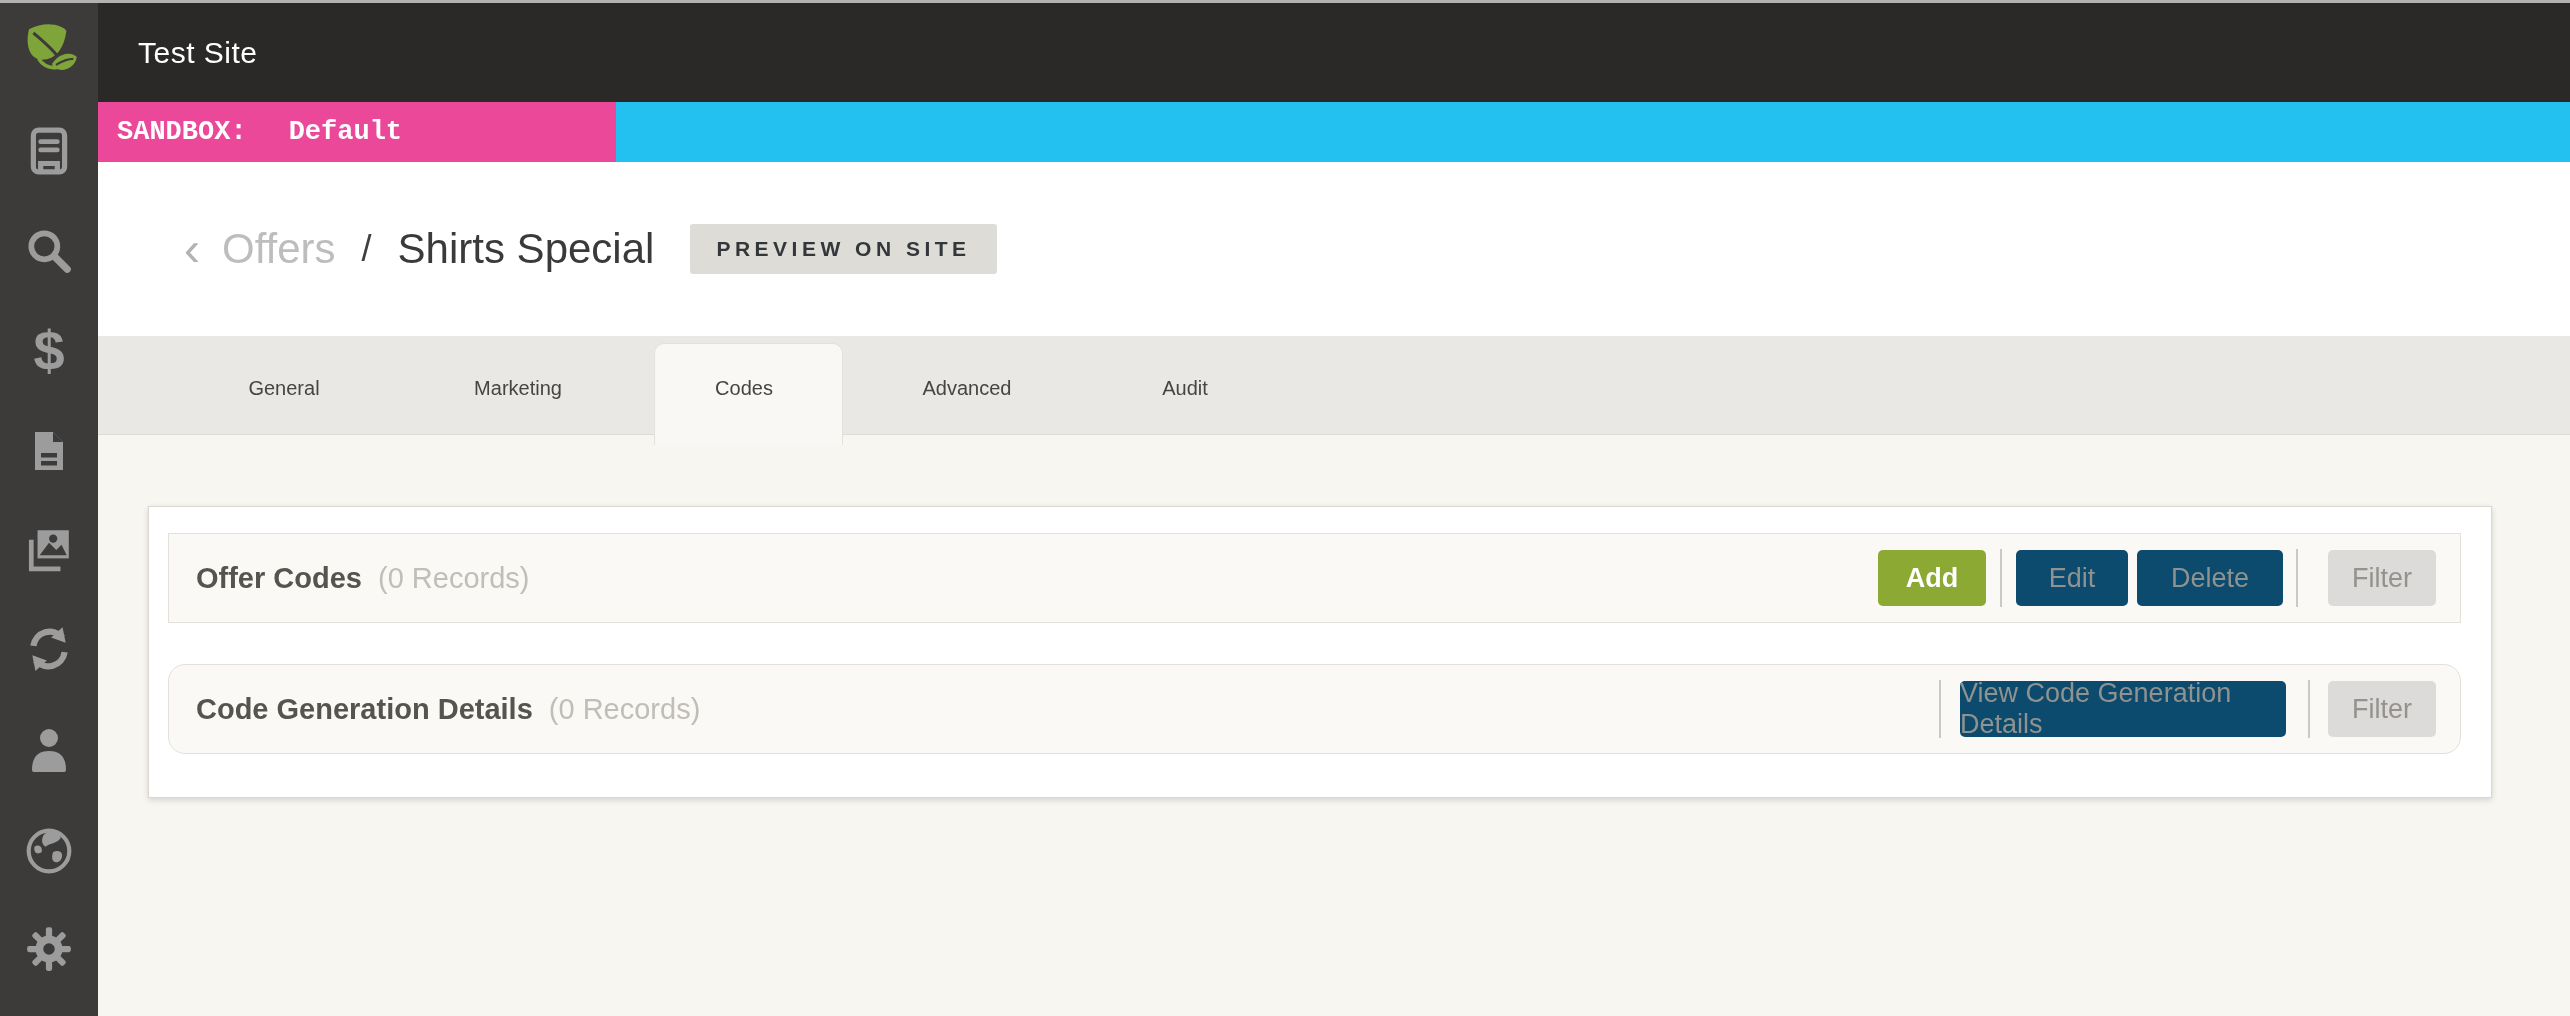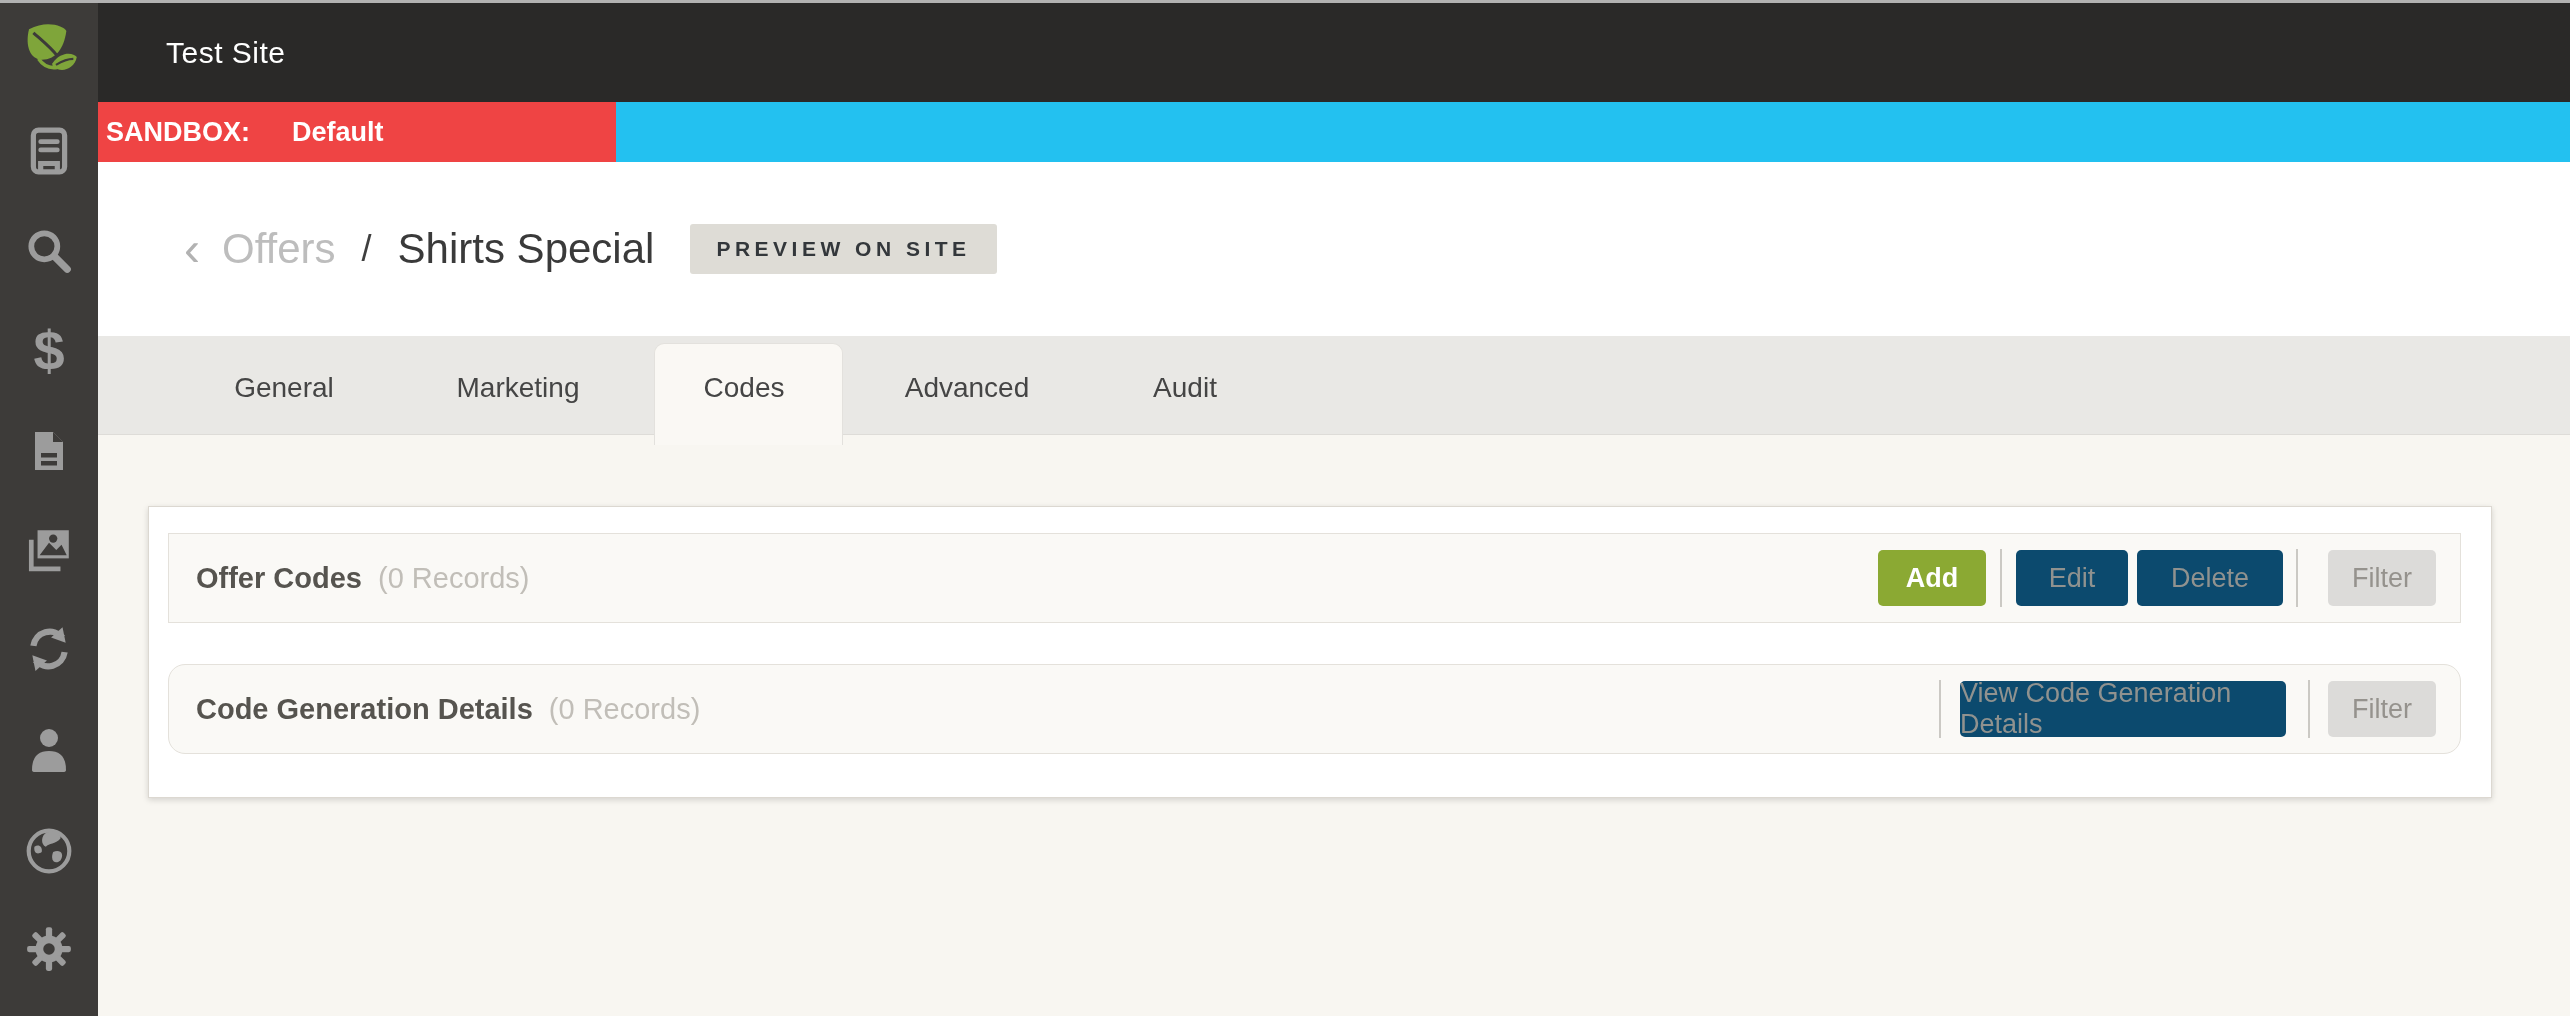--- a/index.html
+++ b/index.html
@@ -10,45 +10,45 @@
   .top-strip{position:absolute;left:0;top:0;width:100%;height:3px;background:#b2b2b2;}
 
   
   .sidebar{position:absolute;left:0;top:3px;bottom:0;width:98px;background:#3d3b39;z-index:5;}
   .logo-box{position:absolute;left:0;top:0;width:98px;height:100px;display:flex;align-items:center;justify-content:center;}
   .side-item{position:absolute;left:0;width:98px;height:100px;display:flex;align-items:center;justify-content:center;cursor:pointer;}
   .side-item svg{display:block;}
   .dollar-glyph{font-size:56px;font-weight:bold;color:#9c9c9c;line-height:1;}
 
   
-  .topbar{position:absolute;left:98px;top:3px;right:0;height:99px;background:#2a2928;display:flex;align-items:center;padding-left:28px;}
+  .topbar{position:absolute;left:98px;top:3px;right:0;height:99px;background:#2a2928;display:flex;align-items:center;}
   .site-title{color:#ffffff;font-size:30px;font-weight:400;letter-spacing:.5px;padding-left:40px;}
 
   
   .sandboxbar{position:absolute;left:98px;top:102px;right:0;height:60px;display:flex;}
-  .sandbox-dark{width:518px;background:#ef4444;display:flex;align-items:center;padding-left:8px;box-sizing:border-box;}
+  .sandbox-dark{width:518px;background:#ec4899;display:flex;align-items:center;padding-left:19px;box-sizing:border-box;font-family:Liberation Mono, monospace;}
   .sandbox-light{flex:1;background:#23c1f0;}
   .sandbox-label{color:#fff;font-size:27px;font-weight:700;}
   .sandbox-value{color:#fff;font-size:27px;font-weight:600;margin-left:42px;}
 
   
   .crumb-row{position:absolute;left:98px;top:162px;right:0;height:174px;background:#ffffff;
              display:flex;align-items:center;padding-left:86px;box-sizing:border-box;}
   .crumb-back{font-size:48px;color:#b2b2b2;font-weight:300;line-height:1;margin-right:22px;cursor:pointer;}
   .crumb-parent{font-size:42px;color:#bdbdbd;cursor:pointer;}
   .crumb-sep{font-size:36px;color:#3f3f3f;margin:0 26px;}
   .crumb-current{font-size:42px;color:#3a3a3a;}
   .preview-btn{margin-left:36px;height:50px;min-width:266px;background:#dedcd6;border-radius:3px;
                display:flex;align-items:center;justify-content:center;cursor:pointer;
                font-size:21px;font-weight:600;letter-spacing:4.5px;color:#33373b;padding:0 26px;box-sizing:border-box;}
 
   
   .tabbar{position:absolute;left:98px;top:336px;right:0;height:98px;background:#e9e8e5;border-bottom:1px solid #dedcd8;}
   .tab-label{position:absolute;top:0;height:104px;display:flex;align-items:center;transform:translateX(-50%);
-             font-size:28px;color:#454545;cursor:pointer;z-index:3;}
+             font-size:20px;color:#454545;cursor:pointer;z-index:3;}
   .active-tab-box{position:absolute;left:556px;top:7px;width:187px;height:101px;background:#faf8f4;
                   border:1px solid #e3e1dd;border-bottom:none;border-radius:10px 10px 0 0;z-index:2;}
 
   
   .content{position:absolute;left:98px;top:435px;right:0;bottom:0;background:#f8f6f1;}
   .card{position:absolute;left:50px;top:71px;width:2344px;height:292px;background:#ffffff;
         border:1px solid #dcd8d1;box-shadow:0 2px 6px rgba(0,0,0,.15);box-sizing:border-box;}
   .panel-row{position:absolute;left:19px;right:30px;height:90px;background:#faf9f6;border:1px solid #e4e1db;
              box-sizing:border-box;display:flex;align-items:center;}
   .row1{top:26px;}

